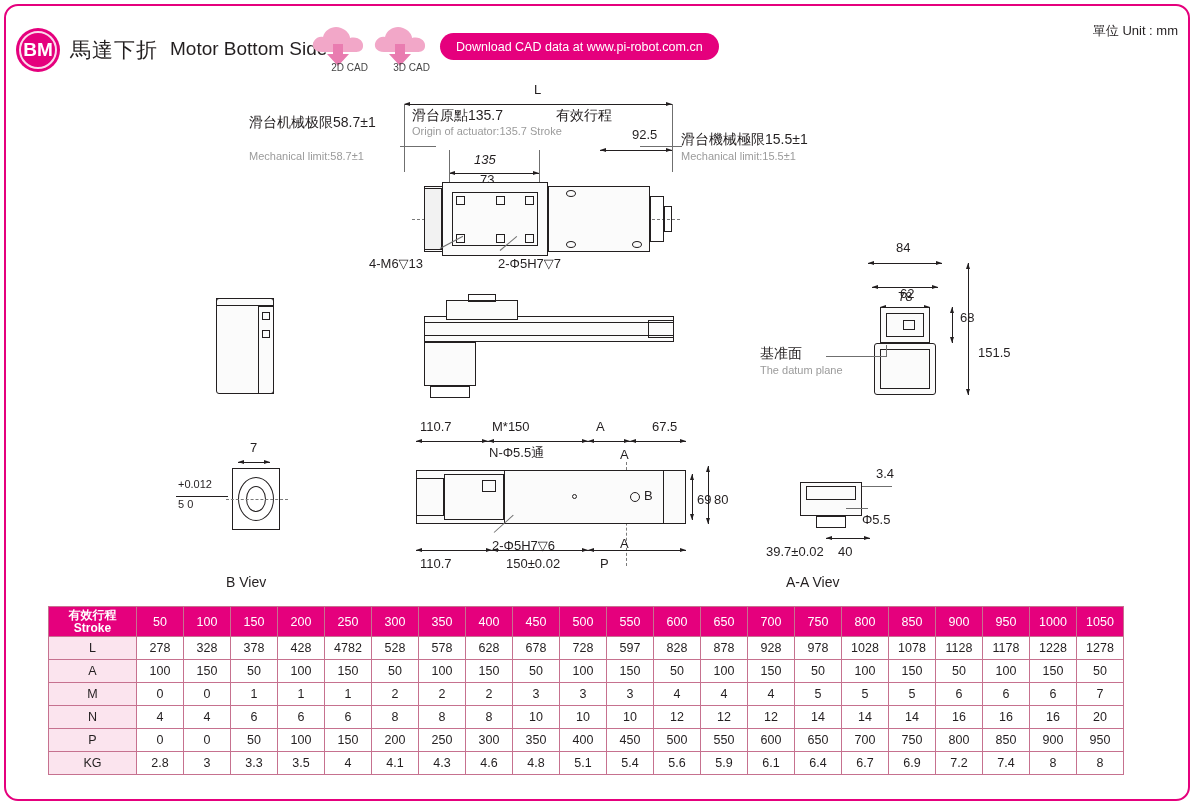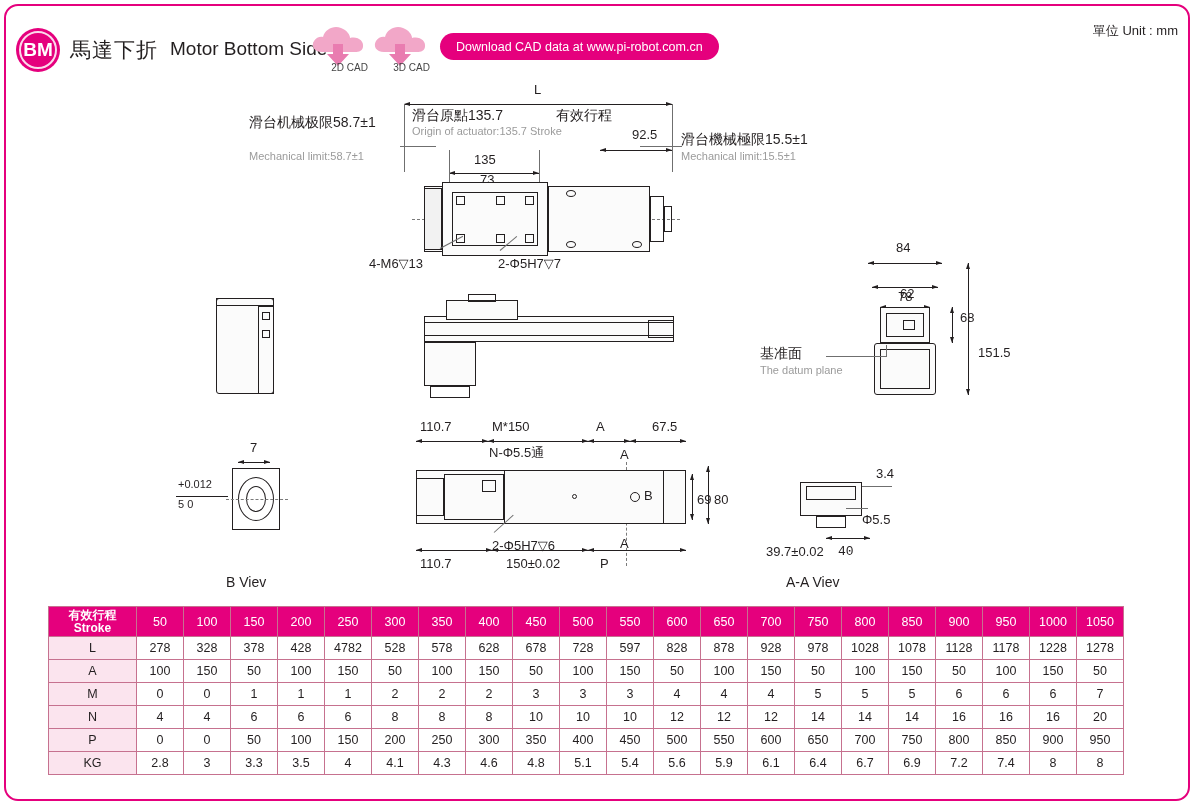--- a/index.html
+++ b/index.html
@@ -117,21 +117,21 @@
 <div class="t t-cn" style="left:249px;top:114px;">滑台机械极限58.7±1</div>
 <div class="t-sm t-gray" style="left:249px;top:150px;">Mechanical limit:58.7±1</div>
 <div class="t t-cn" style="left:681px;top:131px;">滑台機械極限15.5±1</div>
 <div class="t-sm t-gray" style="left:681px;top:150px;">Mechanical limit:15.5±1</div>
 <div class="ext-h" style="left:400px;top:146px;width:36px;"></div>
 <div class="ext-h" style="left:640px;top:146px;width:42px;"></div>
 
 <div class="t" style="left:632px;top:127px;">92.5</div>
 <div class="dim-h" style="left:600px;top:150px;width:72px;"></div>
 
-<div class="t" style="left:474px;top:152px;">135</div>
+<div class="t" style="left:474px;top:152px;font-style:italic;">135</div>
 <div class="dim-h" style="left:449px;top:173px;width:90px;"></div>
 <div class="ext" style="left:449px;top:150px;height:40px;"></div>
 <div class="ext" style="left:539px;top:150px;height:40px;"></div>
 
 <div class="t" style="left:480px;top:172px;">73</div>
 <div class="dim-h" style="left:466px;top:193px;width:56px;"></div>
 
 <div class="ctr" style="left:412px;top:219px;width:268px;"></div>
 <div class="box box-fill" style="left:424px;top:186px;width:226px;height:66px;"></div>
 <div class="box box-l" style="left:424px;top:188px;width:18px;height:62px;"></div>
@@ -243,21 +243,21 @@
 <div class="dim-h" style="left:588px;top:550px;width:98px;"></div>
 
 <div class="t" style="left:876px;top:466px;">3.4</div>
 <div class="ext-h" style="left:858px;top:486px;width:34px;"></div>
 <div class="box box-fill" style="left:800px;top:482px;width:62px;height:34px;"></div>
 <div class="box" style="left:806px;top:486px;width:50px;height:14px;"></div>
 <div class="box" style="left:816px;top:516px;width:30px;height:12px;"></div>
 <div class="t" style="left:862px;top:512px;">Φ5.5</div>
 <div class="ext-h" style="left:846px;top:508px;width:22px;"></div>
 <div class="t" style="left:766px;top:544px;">39.7±0.02</div>
-<div class="t" style="left:838px;top:544px;font-family:Liberation Mono, monospace;">40</div>
+<div class="t" style="left:838px;top:544px;">40</div>
 <div class="dim-h" style="left:826px;top:538px;width:44px;"></div>
 <div class="viewlbl" style="left:786px;top:574px;">A-A Viev</div>
 
 <table class="tbl">
   <tbody id="table-body">
       <tr class="head">
         <th class="firstcol">有效行程<br>Stroke</th>
         <th class="hdr">50</th>
         <th class="hdr">100</th>
         <th class="hdr">150</th>

